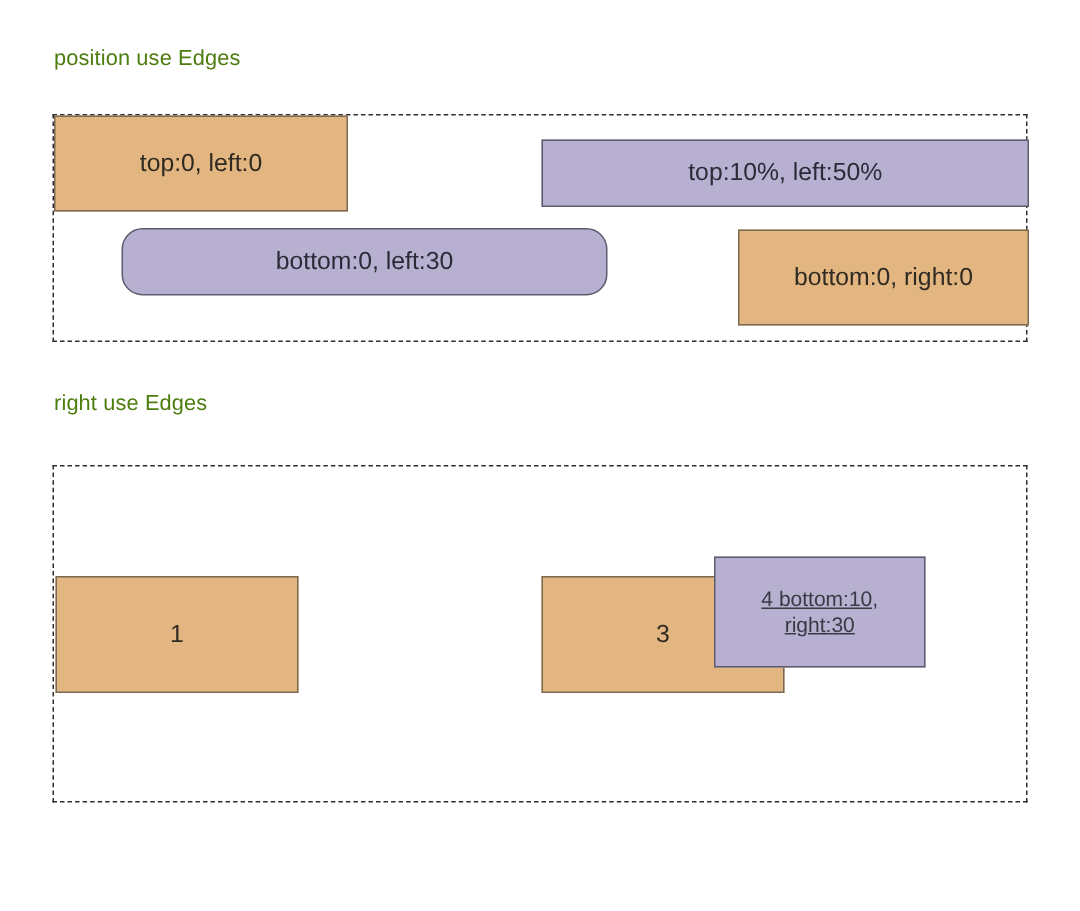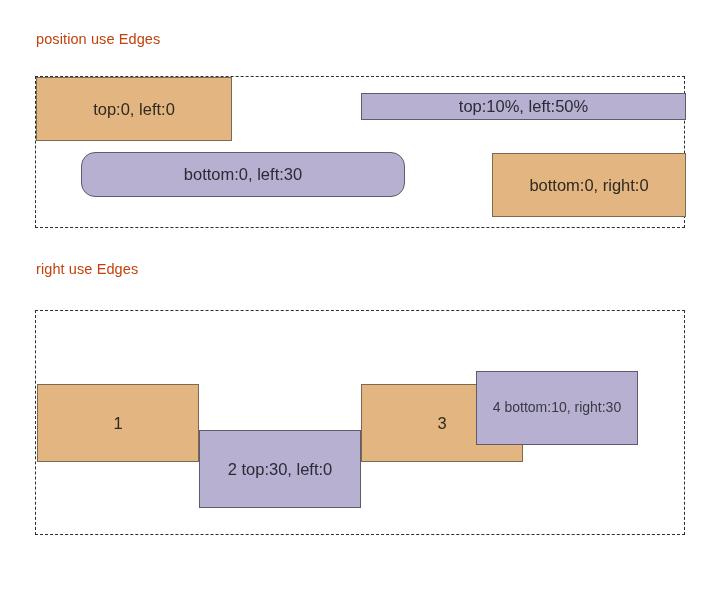--- a/index.html
+++ b/index.html
@@ -12,21 +12,21 @@
     background: #ffffff;
     font-family: "Liberation Sans", sans-serif;
     color: #2b2b2b;
     overflow: hidden;
     position: relative;
   }
 
   .section-title {
     position: absolute;
     font-size: 14.5px;
-    color: #c2410c;
+    color: #4d7c0f;
     letter-spacing: 0.1px;
     white-space: nowrap;
   }
   #title-position { left: 36px; top: 31px; }
   #title-offset   { left: 36px; top: 261px; }
 
   .edges-container {
     position: absolute;
     border: 1px dashed #2e2e2e;
     box-sizing: border-box;
@@ -73,21 +73,21 @@
   #box-top-left {
     left: 0px;
     top: 0px;
     width: 196px;
     height: 64px;
   }
   #box-top-10-left-50 {
     left: 325px;
     top: 16px;
     width: 325px;
-    height: 27px;
+    height: 45px;
   }
   #box-bottom-left-30 {
     left: 45px;
     top: 75px;
     width: 324px;
     height: 45px;
     border-radius: 14px;
   }
   #box-bottom-right {
     left: 456px;
@@ -113,25 +113,26 @@
   #box-offset-3 {
     left: 325px;
     top: 73px;
     width: 162px;
     height: 78px;
     z-index: 2;
   }
   #box-offset-4 {
     left: 440px;
     top: 60px;
-    width: 162px;
+    width: 141px;
     height: 74px;
     font-size: 14px;
     color: #3a3a46;
     z-index: 4;
+    text-decoration: underline;
   }
 </style>
 </head>
 <body>
 
 <div class="section-title" id="title-position">position use Edges</div>
 
 <div class="edges-container" id="container-position">
 
   <div class="edge-box orange" id="box-top-left">
@@ -153,23 +154,20 @@
 </div>
 
 <div class="section-title" id="title-offset">right use Edges</div>
 
 <div class="edges-container" id="container-offset">
 
   <div class="edge-box orange" id="box-offset-1">
     <span>1</span>
   </div>
 
-  <div class="edge-box purple" id="box-offset-2">
-    <span>2 top:30, left:0</span>
-  </div>
 
   <div class="edge-box orange" id="box-offset-3">
     <span>3</span>
   </div>
 
   <div class="edge-box purple" id="box-offset-4">
     <span>4 bottom:10, right:30</span>
   </div>
 
 </div>

